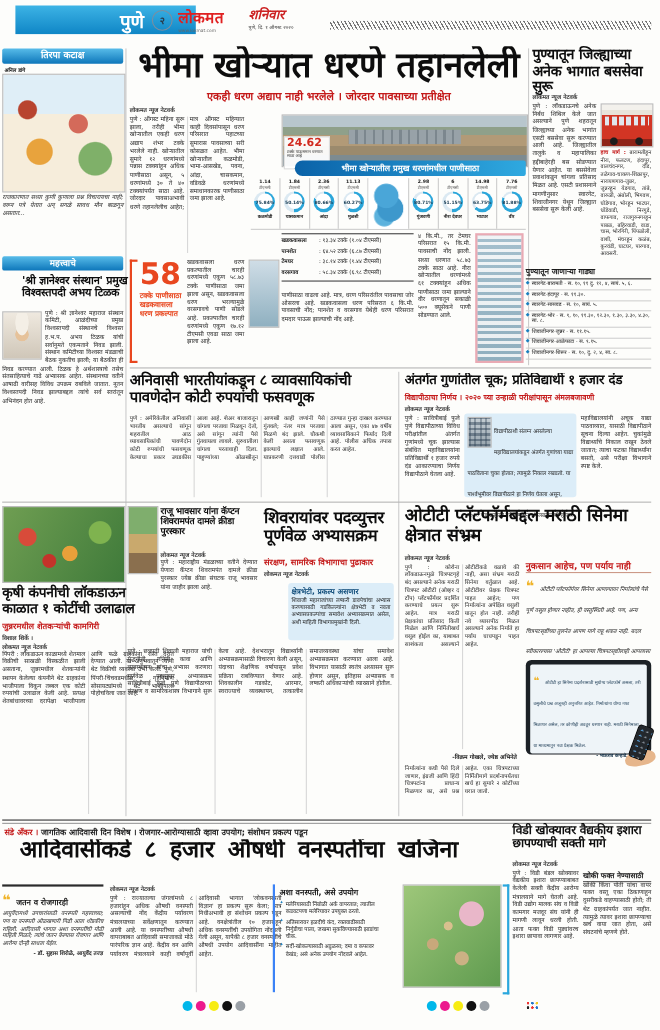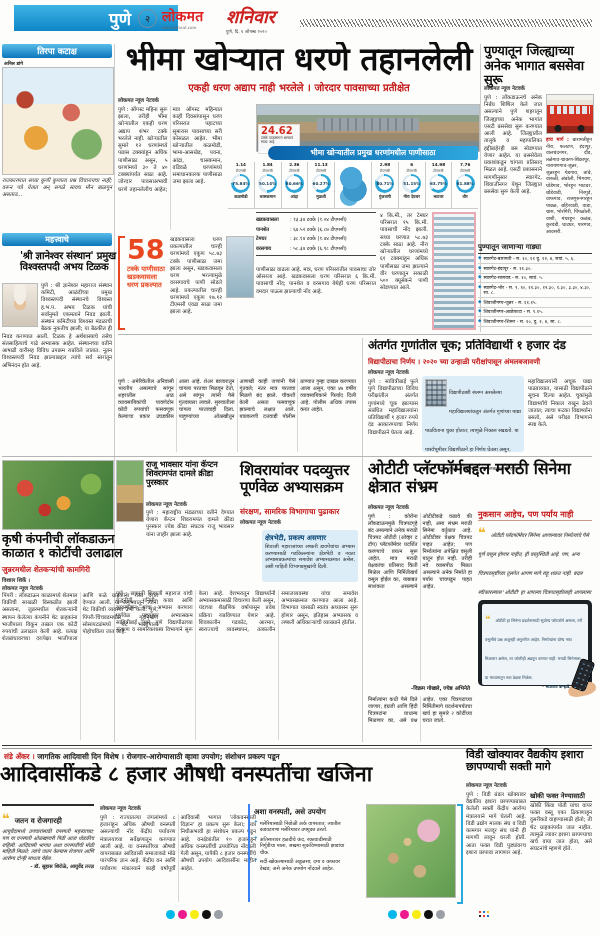--- a/index.html
+++ b/index.html
@@ -19,21 +19,21 @@
   .vline{position:absolute;width:1px;background:#cccccc;}
   .hline{position:absolute;height:1px;background:#b5b5b5;}
   .photo{border:0.5px solid #bbb;}
   
   .region{background:linear-gradient(180deg,#3db3e5,#0f86c6);color:#fff;font-size:17px;font-weight:bold;
           display:flex;align-items:center;justify-content:center;padding-left:48px;}
   .pgcircle{border:1.5px solid #7b8ea0;border-radius:50%;color:#2a3a4a;font-size:9px;font-weight:bold;
             display:flex;align-items:center;justify-content:center;}
   .brand{color:#e02020;font-size:14px;font-weight:bold;letter-spacing:0.3px;}
   .brandurl{font-size:4px;color:#666;}
-  .daylogo{color:#cc2222;font-size:18px;font-weight:bold;font-style:italic;}
+  .daylogo{color:#cc2222;font-size:12px;font-weight:bold;font-style:italic;}
   .dateline{font-size:4.5px;color:#333;}
   .hatch{background:repeating-linear-gradient(60deg,#777 0 1px,transparent 1px 3px);}
   
   .gaugerow{display:flex;align-items:stretch;}
   .gcell{flex:1;text-align:center;border-right:0.5px solid #ccc;padding-top:1px;}
   .gcell:last-child{border-right:none;}
   .gtmc{font-size:4.2px;font-weight:bold;line-height:1.1;}
   .gunit{font-size:3.6px;color:#444;font-weight:normal;}
   .gring{position:relative;width:19px;height:19px;border-radius:50%;margin:1px auto;}
   .gring::after{content:"";position:absolute;inset:2.5px;background:#fff;border-radius:50%;}
@@ -263,20 +263,21 @@
       <span>शिवाजीनगर-आळेफाटा - स. ९.१५.</span>
       </div>
     <div class="schedrow">
       <span class="diam">◆</span>
       <span>शिवाजीनगर-शिरूर - स. १०, दु. २, ४, सा. ८.</span>
       </div>
   </div>
 
   <div class="hline" style="left:118px;top:334px;width:474px;"></div>
 
+  <div class="abs hl" style="left:118px;top:339px;width:238px;font-size:13.5px;">अनिवासी भारतीयांकडून ८ व्यावसायिकांची पावणेदोन कोटी रुपयांची फसवणूक</div>
   <div class="abs body c4" style="left:118px;top:378px;width:238px;height:74px;font-size:5.2px;">पुणे : अमेरिकेतील अनिवासी भारतीय असल्याचे सांगून शहरातील आठ व्यावसायिकांची पावणेदोन कोटी रुपयांची फसवणूक केल्याचा प्रकार उघडकीस आला आहे. शेअर बाजारातून चांगला परतावा मिळवून देतो, असे सांगून त्यांनी पैसे गुंतवायला लावले. सुरुवातीला चांगला परतावाही दिला. पाहुण्यांच्या ओळखीतून आणखी काही जणांनी पैसे गुंतवले; नंतर मात्र परतावा मिळणे बंद झाले. चौकशी केली असता फसवणूक झाल्याचे लक्षात आले. याप्रकरणी दत्तवाडी पोलीस ठाण्यात गुन्हा दाखल करण्यात आला असून, एका ४७ वर्षीय व्यावसायिकाने फिर्याद दिली आहे. पोलीस अधिक तपास करत आहेत.</div>
 
   <div class="abs hl" style="left:368px;top:339px;width:226px;font-size:12px;white-space:nowrap;overflow:hidden;">अंतर्गत गुणांतील चूक; प्रतिविद्यार्थी १ हजार दंड</div>
   <div class="abs b red" style="left:368px;top:357px;width:226px;font-size:7px;">विद्यापीठाचा निर्णय । २०२० च्या उन्हाळी परीक्षांपासून अंमलबजावणी</div>
   <div class="abs byline" style="left:368px;top:368px;">लोकमत न्यूज नेटवर्क</div>
   <div class="abs body" style="left:368px;top:378px;width:50px;height:74px;">पुणे : सावित्रीबाई फुले पुणे विद्यापीठाच्या विविध परीक्षांतील अंतर्गत गुणांमध्ये चूक झाल्यास संबंधित महाविद्यालयांना प्रतिविद्यार्थी १ हजार रुपये दंड आकारण्याचा निर्णय विद्यापीठाने घेतला आहे.</div>
   <div class="abs bluebox" style="left:422px;top:376px;width:102px;height:76px;box-sizing:border-box;">
     <div class="photo" style="float:left;width:20px;height:26px;margin:0 2px 1px 0;background:
         repeating-linear-gradient(0deg,rgba(40,60,80,.45) 0 2px,transparent 2px 5px),
         repeating-linear-gradient(90deg,rgba(40,60,80,.35) 0 2px,transparent 2px 5px),
@@ -335,21 +336,21 @@
     <div class="remote"></div>
   </div>
   <div class="abs b" style="left:378px;top:684px;width:92px;font-size:5.4px;text-align:right;">-विक्रम गोखले, ज्येष्ठ अभिनेते</div>
   <div class="abs body c2" style="left:368px;top:696px;width:104px;height:46px;font-size:5.2px;">निर्मात्यांना कधी पैसे दिले जाणार, इंग्रजी आणि हिंदी चित्रपटांना प्राधान्य मिळणार का, असे प्रश्न आहेत. एका चित्रपटाच्या निर्मितीमागे प्रदर्शनापर्यंतचा खर्च हा सुमारे २ कोटींच्या घरात जातो.</div>
 
   <div class="abs" style="left:2px;top:745px;width:590px;height:2px;border-top:1px solid #333;border-bottom:1px solid #999;"></div>
   <div class="abs" style="left:4px;top:751px;font-size:7.3px;">
     <span class="b red">संडे अँकर ।</span>
     <span class="b" style="color:#222;">जागतिक आदिवासी दिन विशेष । रोजगार-आरोग्यासाठी व्हावा उपयोग; संशोधन प्रकल्प पडून</span>
   </div>
-  <div class="abs hl" style="left:0;top:763px;width:436px;font-size:21px;white-space:nowrap;overflow:hidden;">आदिवासींकडे ८ हजार औषधी वनस्पतींचा खजिना</div>
+  <div class="abs hl" style="left:18px;top:763px;width:436px;font-size:21px;white-space:nowrap;overflow:hidden;font-family:Liberation Mono, monospace;">आदिवासींकडे ८ हजार औषधी वनस्पतींचा खजिना</div>
 
   <div class="abs" style="left:2px;top:804px;width:92px;height:98px;border-top:2px solid #2b2b2b;padding-top:2px;box-sizing:border-box;">
     <span class="qmark">❝</span>
     <span class="b" style="font-size:7.2px;">जतन व रोजगारही</span>
     <div class="body" style="font-size:5.1px;font-style:italic;margin-top:1px;">आयुर्वेदामध्ये उपचारांसाठी वनस्पती महत्त्वाच्या; पण या वनस्पती ओळखणारी पिढी आता थोडकीच राहिली. आदिवासी भागात अशा वनस्पतींची मोठी माहिती मिळते; त्यांचे जतन केल्यास रोजगार आणि आरोग्य दोन्ही साधता येईल.</div>
     <div class="b" style="font-size:5px;text-align:right;margin-top:1px;">- डॉ. सुहास शिरोळे, आयुर्वेद तज्ज्ञ</div>
   </div>
   <div class="abs byline" style="left:100px;top:804px;">लोकमत न्यूज नेटवर्क</div>
   <div class="abs body c2" style="left:100px;top:814px;width:156px;height:88px;">पुणे : राज्यातल्या जंगलांमध्ये ८ हजारांहून अधिक औषधी वनस्पती असल्याची नोंद केंद्रीय पर्यावरण मंत्रालयाच्या सर्वेक्षणातून करण्यात आली आहे. या वनस्पतींच्या औषधी वापराबाबत आदिवासी समाजाकडे मोठे पारंपरिक ज्ञान आहे. केंद्रीय वन आणि पर्यावरण मंत्रालयाने काही वर्षांपूर्वी आदिवासी भागात 'लोकवनस्पती विज्ञान' हा प्रकल्प सुरू केला; मात्र निधीअभावी हा संशोधन प्रकल्प पडून आहे. वनक्षेत्रांतील १० हजारांहून अधिक वनस्पतींची उपयोगिता नोंदवली गेली असून, यापैकी ८ हजार वनस्पतींचे औषधी उपयोग आदिवासींना माहीत आहेत.</div>
 

